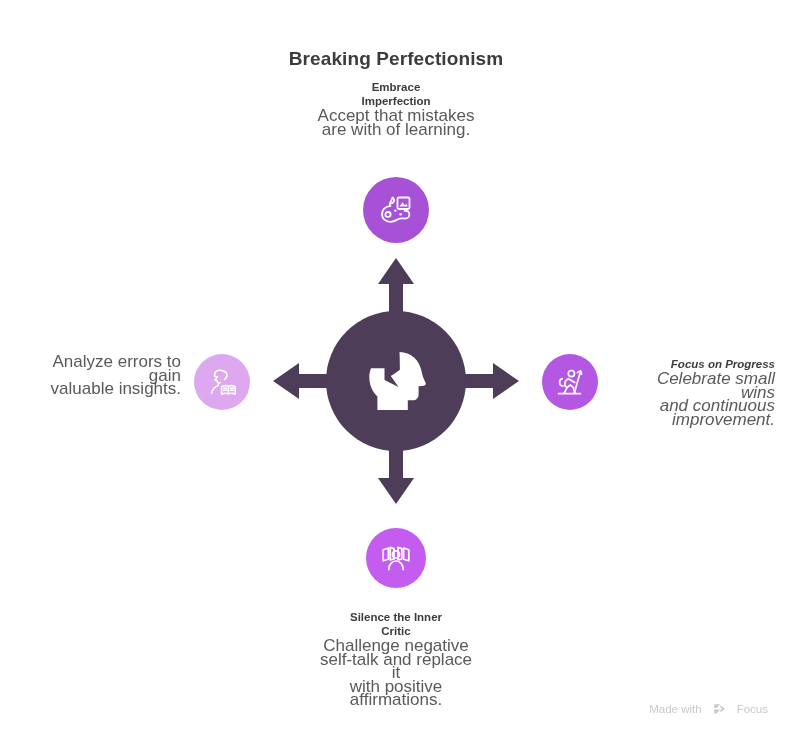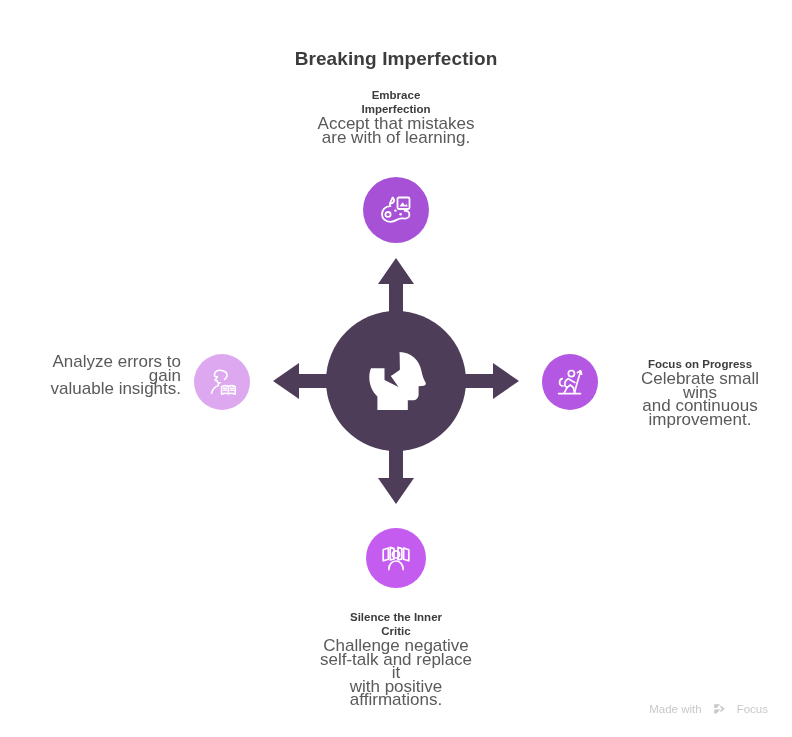--- a/index.html
+++ b/index.html
@@ -86,27 +86,27 @@
     line-height: 14px;
     margin-bottom: 1px;
   }
   .label .l-desc {
     font-size: 17px;
     color: #5a5a5a;
     line-height: 13.5px;
   }
 
   .label-top {
-    left: 316px; top: 88px; width: 160px; text-align: center;
+    left: 316px; top: 80px; width: 160px; text-align: center;
   }
   .label-left {
     left: 36px; top: 355px; width: 145px; text-align: right;
   }
   .label-right {
-    left: 625px; top: 357px; width: 150px; text-align: center;
+    left: 625px; top: 357px; width: 150px; text-align: right; font-style: italic;
   }
   .label-bottom {
     left: 316px; top: 610px; width: 160px; text-align: center;
   }
 
   
   .watermark {
     position: absolute;
     right: 24px;
     bottom: 22px;
@@ -114,21 +114,21 @@
     align-items: center;
     gap: 11px;
     font-size: 11.5px;
     color: #c9c9c9;
   }
   .watermark svg { display: block; }
 </style>
 </head>
 <body>
 
-<div class="page-title">Breaking Imperfection</div>
+<div class="page-title">Breaking Perfectionism</div>
 
 <div class="stage">
 
   <div class="arrows">
     <svg width="250" height="250" viewBox="0 0 250 250" aria-hidden="true">
       <g fill="#4e3d59">
 
         <path d="M125 2 L143 28 L132 28 L132 125 L118 125 L118 28 L107 28 Z"></path>
 
         <path d="M125 248 L107 222 L118 222 L118 125 L132 125 L132 222 L143 222 Z"></path>

